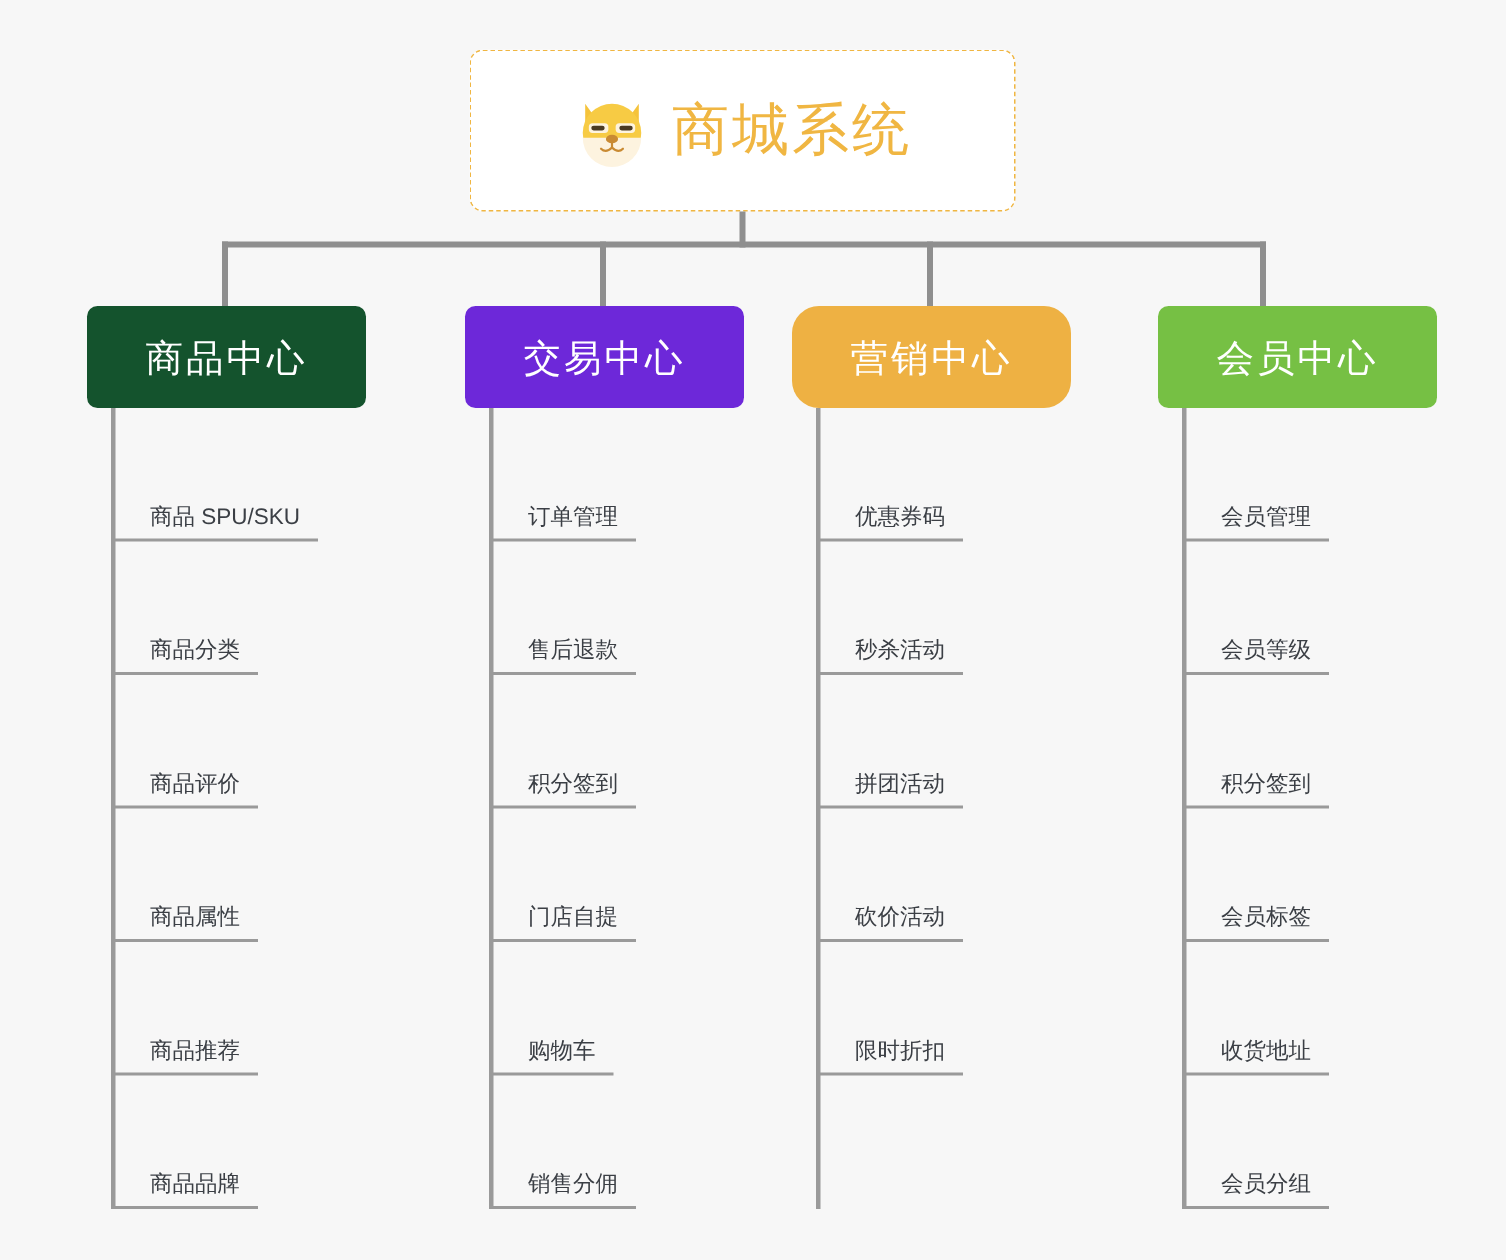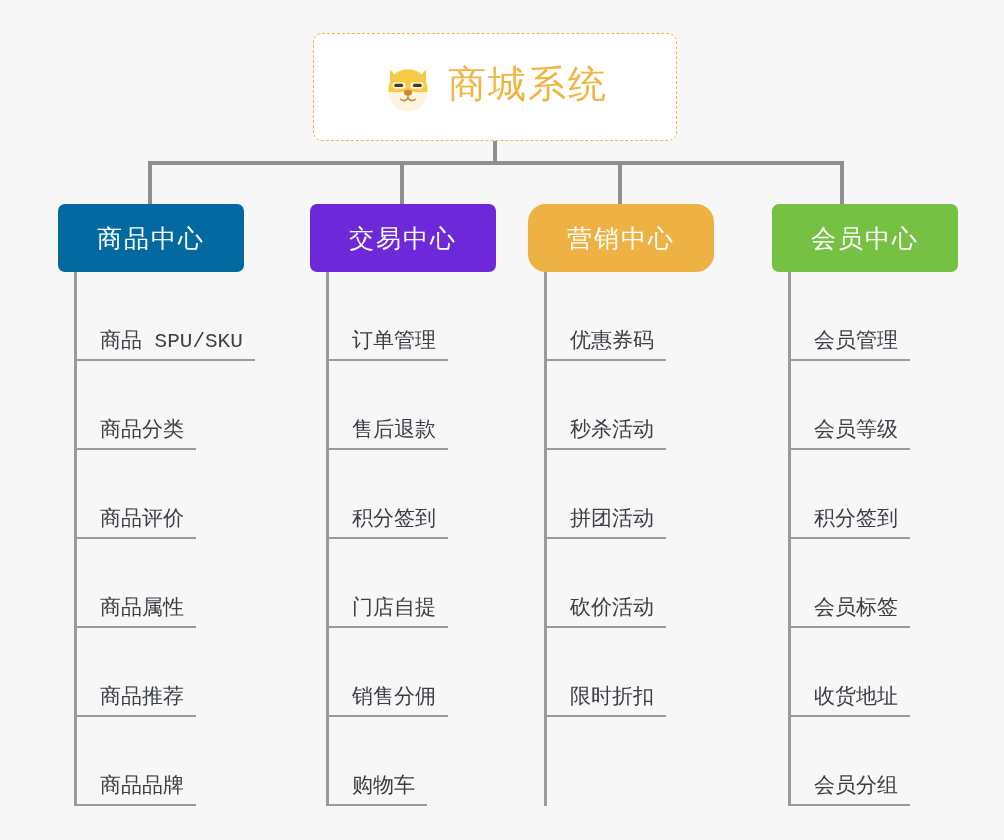--- a/index.html
+++ b/index.html
@@ -12,21 +12,20 @@
     height: 840px;
     background: #f7f7f7;
     font-family: "Liberation Sans", "DejaVu Sans", sans-serif;
     overflow: hidden;
   }
 
   #chart {
     position: relative;
     width: 1004px;
     height: 688px;
-    font-family: Liberation Mono, monospace;
   }
 
   
   .root-node {
     position: absolute;
     left: 313px;
     top: 33px;
     width: 364px;
     height: 108px;
     box-sizing: border-box;
@@ -94,21 +93,21 @@
   }
   .col-item {
     position: relative;
     height: 89px;
     box-sizing: border-box;
     display: flex;
     align-items: flex-end;
     padding-left: 42px;
   }
   .item-label {
-    font-size: 21px;
+    font-size: 15px;
     color: #3b3f45;
     line-height: 1.1;
     white-space: nowrap;
     padding-bottom: 6px;
     border-bottom: 2px solid #9a9a9a;
     display: inline-block;
     margin-left: -25px;
     padding-left: 25px;
     padding-right: 12px;
   }
@@ -137,21 +136,21 @@
   <div class="conn conn-v" style="left:493px; top:141px; height:24px;"></div>
 
   <div class="conn conn-h" style="left:148px; top:161px; width:696px;"></div>
 
   <div class="conn conn-v" style="left:148px; top:161px; height:43px;"></div>
   <div class="conn conn-v" style="left:400px; top:161px; height:43px;"></div>
   <div class="conn conn-v" style="left:618px; top:161px; height:43px;"></div>
   <div class="conn conn-v" style="left:840px; top:161px; height:43px;"></div>
 
   <div class="column" style="left:58px; width:186px;">
-    <div class="col-header" style="background:#0369a1;">
+    <div class="col-header" style="background:#14532d;">
       <span>商品中心</span>
     </div>
     <div class="col-spine" style="height:534px;"></div>
     <ul class="col-items">
       <li class="col-item">
         <span class="item-label">商品 SPU/SKU</span>
       </li>
       <li class="col-item">
         <span class="item-label">商品分类</span>
       </li>
@@ -182,24 +181,24 @@
       <li class="col-item">
         <span class="item-label">售后退款</span>
       </li>
       <li class="col-item">
         <span class="item-label">积分签到</span>
       </li>
       <li class="col-item">
         <span class="item-label">门店自提</span>
       </li>
       <li class="col-item">
+        <span class="item-label">购物车</span>
+      </li>
+      <li class="col-item">
         <span class="item-label">销售分佣</span>
-      </li>
-      <li class="col-item">
-        <span class="item-label">购物车</span>
       </li>
     </ul>
   </div>
 
   <div class="column" style="left:528px; width:186px;">
     <div class="col-header" style="background:#eeb143;border-radius:18px;">
       <span>营销中心</span>
     </div>
     <div class="col-spine" style="height:534px;"></div>
     <ul class="col-items">

